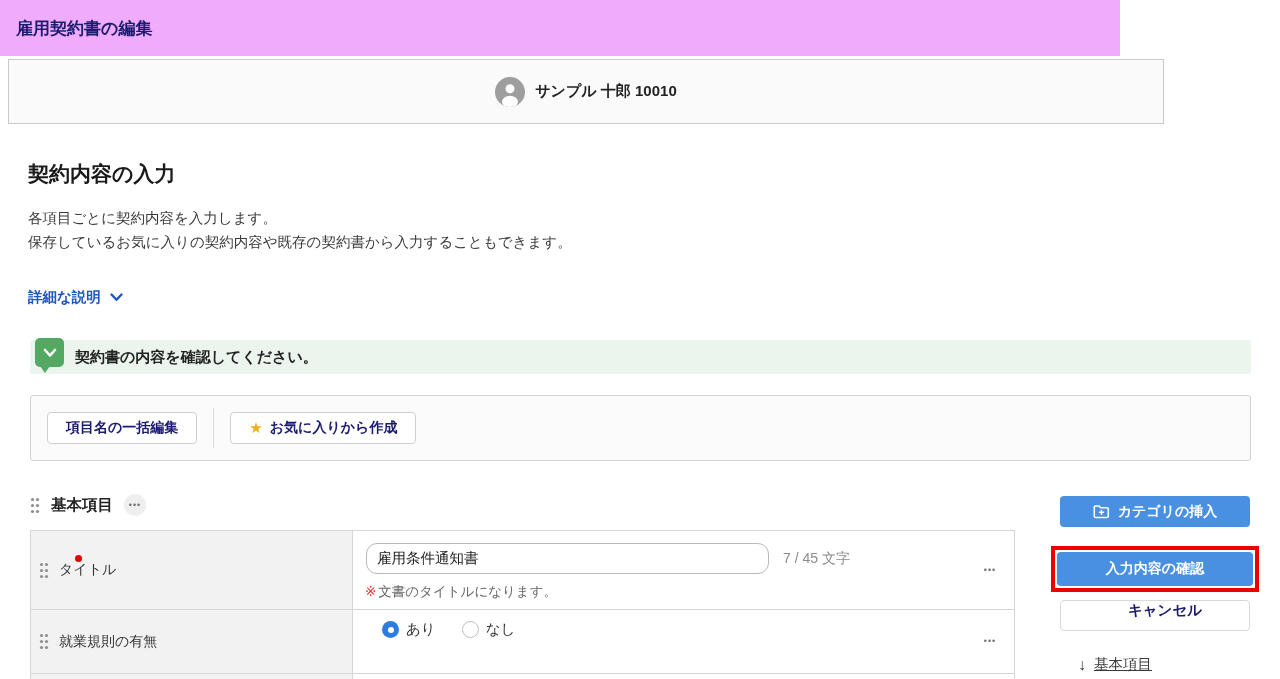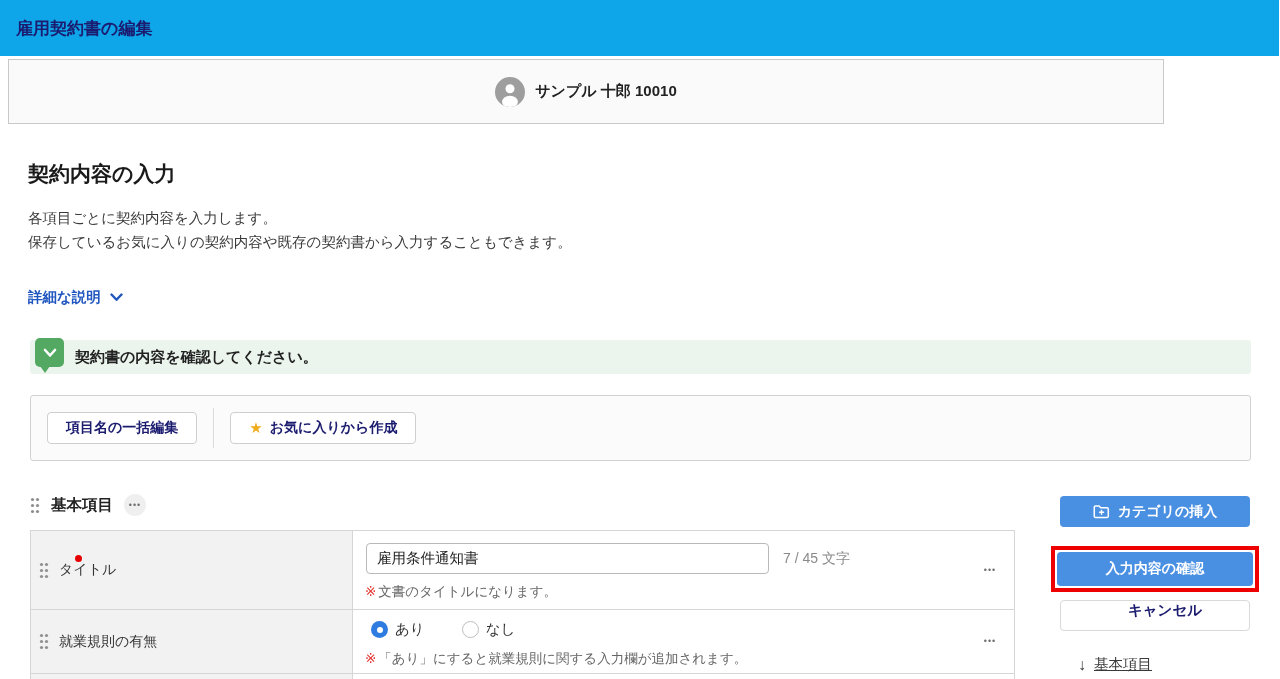--- a/index.html
+++ b/index.html
@@ -2,21 +2,21 @@
 <html><head>
 <meta charset="utf-8">
 <style>
   * { margin:0; padding:0; box-sizing:border-box; }
   html,body { width:1280px; height:679px; }
   body {
     font-family:"Liberation Sans","DejaVu Sans",sans-serif;
     background:#ffffff; color:#333; overflow:hidden; position:relative;
   }
   
-  .top-strip { position:absolute; left:0; top:0; width:1279px; height:56px; background:#0ea5e9; }
+  .top-strip { position:absolute; left:0; top:0; width:1120px; height:56px; background:#f0abfc; }
   .page-title { position:absolute; left:16px; top:17px; font-size:17px; font-weight:bold; color:#1b1b6f; }
 
   
   .user-bar {
     position:absolute; left:8px; top:59px; width:1156px; height:65px;
     background:#fafafa; border:1px solid #c9c9c9;
     display:flex; align-items:center; justify-content:center; gap:10px;
   }
   .avatar { width:30px; height:30px; flex:0 0 auto; }
   .user-name { font-size:15px; font-weight:bold; color:#222; }
@@ -82,32 +82,32 @@
     display:flex; align-items:center; padding-left:8px; gap:10px; position:relative;
   }
   .f-label-text { font-size:14px; color:#333; }
   .req-dot { position:absolute; width:7px; height:7px; border-radius:50%; background:#e60000; left:44px; top:24px; }
   .f-value { flex:1; position:relative; background:#fff; }
   .row-1 { height:78px; }
   .row-2 { height:64px; }
   .row-3 { height:40px; }
   .title-input {
     position:absolute; left:13px; top:12px; width:403px; height:31px;
-    border:1px solid #b9b9b9; border-radius:4px; padding:0 10px;
+    border:1px solid #b9b9b9; border-radius:11px; padding:0 10px;
     font-size:14.5px; color:#222; font-family:inherit; background:#fff;
   }
   .char-count { position:absolute; left:430px; top:19px; font-size:14px; color:#8a8a8a; }
   .note { position:absolute; left:12px; font-size:13.5px; color:#666; }
   .note-1 { top:52px; }
   .note-2 { top:40px; }
   .note-mark { color:#e53935; margin-right:2px; }
   .row-menu { position:absolute; right:12px; top:50%; transform:translateY(-50%); cursor:pointer;
     width:24px; height:24px; display:flex; align-items:center; justify-content:center; border-radius:50%; }
 
-  .radio-group { position:absolute; left:18px; top:10px; display:flex; align-items:center; gap:37px; }
+  .radio-group { position:absolute; left:29px; top:10px; display:flex; align-items:center; gap:26px; }
   .radio-item { display:flex; align-items:center; gap:7px; cursor:pointer; }
   .radio { width:17px; height:17px; border-radius:50%; position:relative; }
   .radio.checked { background:#2e7ce0; }
   .radio.checked::after {
     content:""; position:absolute; left:5.5px; top:5.5px; width:6px; height:6px;
     border-radius:50%; background:#fff;
   }
   .radio.unchecked { background:#fff; border:1.5px solid #bdbdbd; }
   .radio-label { font-size:14.5px; color:#333; }
 
@@ -253,23 +253,20 @@
       <div class="radio-group">
         <span class="radio-item">
           <span class="radio checked"></span>
           <span class="radio-label">あり</span>
         </span>
         <span class="radio-item">
           <span class="radio unchecked"></span>
           <span class="radio-label">なし</span>
         </span>
       </div>
-      <div class="note note-2">
-        <span class="note-mark">※</span><span>「あり」にすると就業規則に関する入力欄が追加されます。</span>
-      </div>
       <span class="row-menu">
         <span class="dots-glyph">•••</span>
       </span>
     </div>
   </div>
 
   <div class="f-row row-3">
     <div class="f-label"></div>
     <div class="f-value"></div>
   </div>

